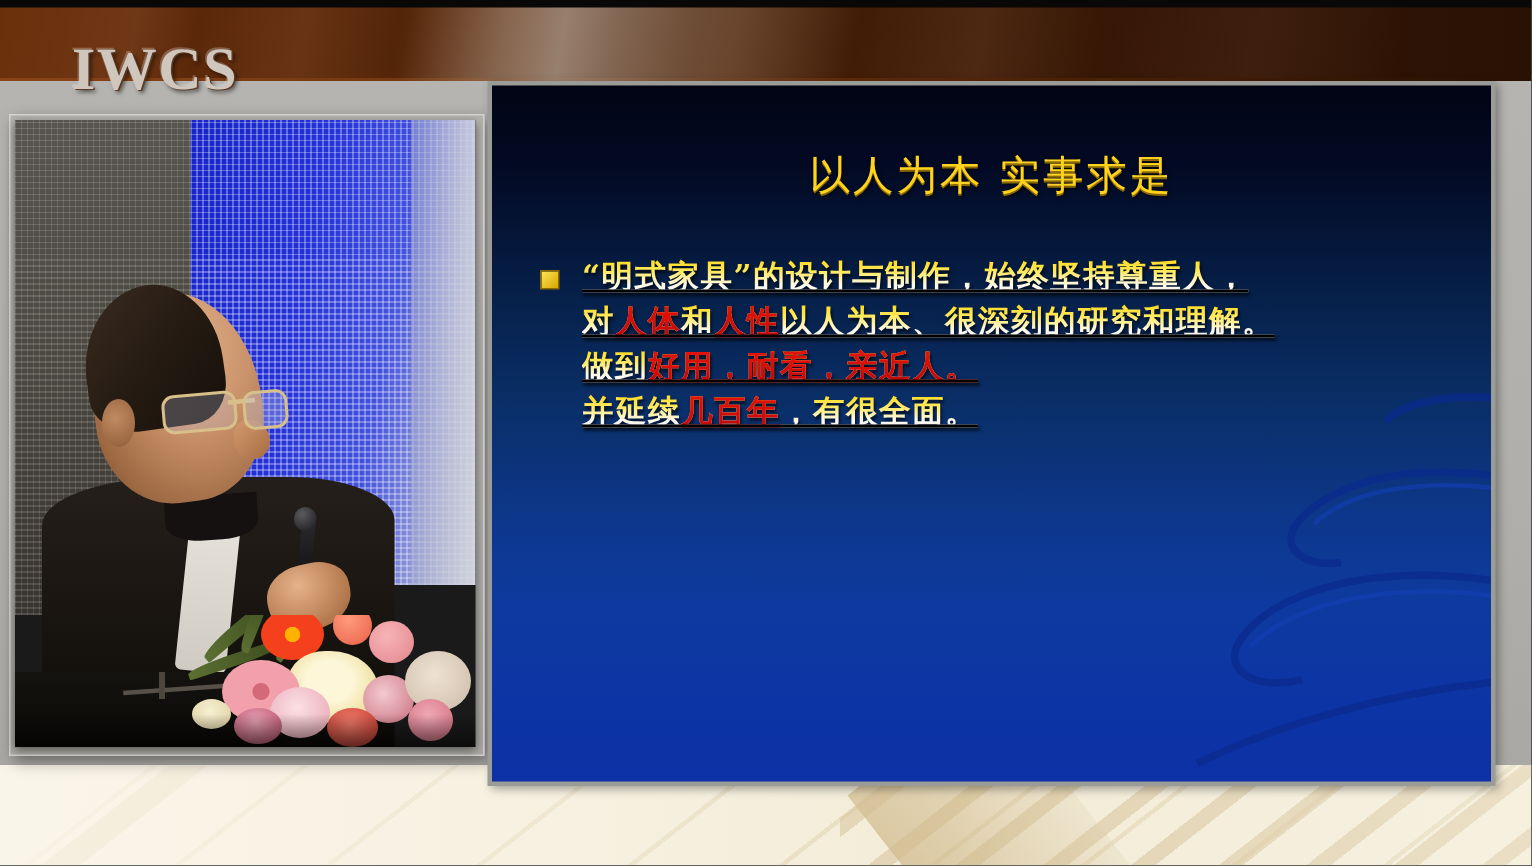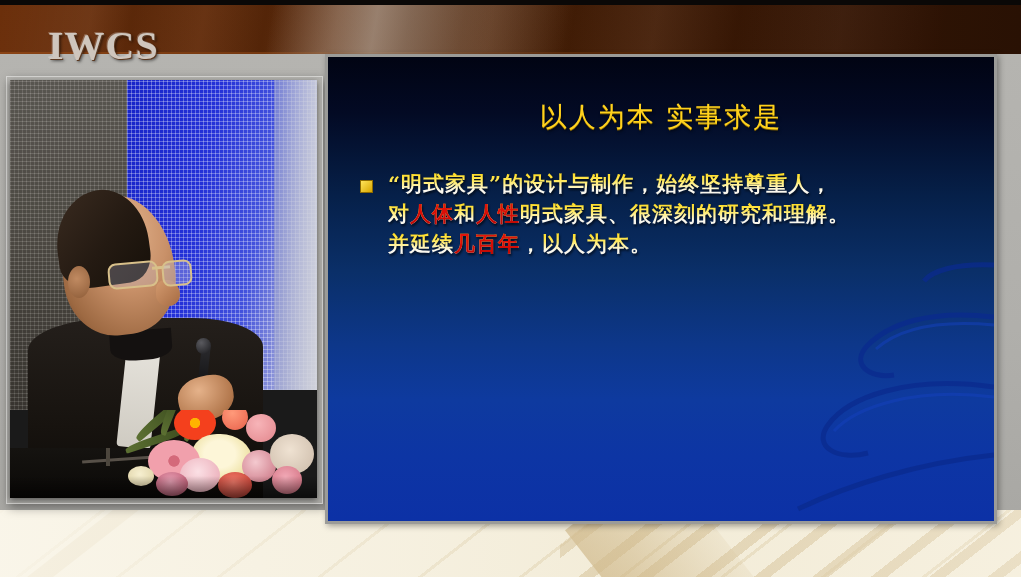--- a/index.html
+++ b/index.html
@@ -305,21 +305,21 @@
   .body-block {
     position: absolute; left: 32px; top: 112px; width: 610px;
   }
   .bullet-row { position: relative; }
   .bullet-sq {
     position: absolute; left: 0; top: 11px;
     width: 11px; height: 11px;
     background: linear-gradient(135deg, #ffe45a, #d8a600);
     border: 1px solid #8d6a00;
   }
-  .lines { margin-left: 28px; }
+  .lines { margin-left: 28px; text-decoration: underline; }
   .line {
     font-family: "DejaVu Serif", "Liberation Serif", serif;
     font-size: 21px;
     font-weight: 700;
     line-height: 30px;
     letter-spacing: 1px;
     white-space: nowrap;
     background: linear-gradient(to bottom, #ffd400 0%, #ffe95e 40%, #fdfaf0 72%, #e8e6df 100%);
     -webkit-background-clip: text;
     background-clip: text;
@@ -421,22 +421,23 @@
         </g>
       </svg>
 
       <div class="slide-title">以人为本 实事求是</div>
 
       <div class="body-block">
         <div class="bullet-row">
           <div class="bullet-sq"></div>
           <div class="lines" id="lines-host">
               <div class="line"><span>“明式家具”的设计与制作，始终坚持尊重人，</span></div>
-              <div class="line"><span>对</span><span class="em">人体</span><span>和</span><span class="em">人性</span><span>明式家具、很深刻的研究和理解。</span></div>
-              <div class="line"><span>并延续</span><span class="em">几百年</span><span>，以人为本。</span></div>
+              <div class="line"><span>对</span><span class="em">人体</span><span>和</span><span class="em">人性</span><span>以人为本、很深刻的研究和理解。</span></div>
+              <div class="line"><span>做到</span><span class="em">好用，耐看，亲近人。</span></div>
+              <div class="line"><span>并延续</span><span class="em">几百年</span><span>，有很全面。</span></div>
             </div>
         </div>
       </div>
 
     </div>
   </div>
 
 </div>
 
 </body></html>

